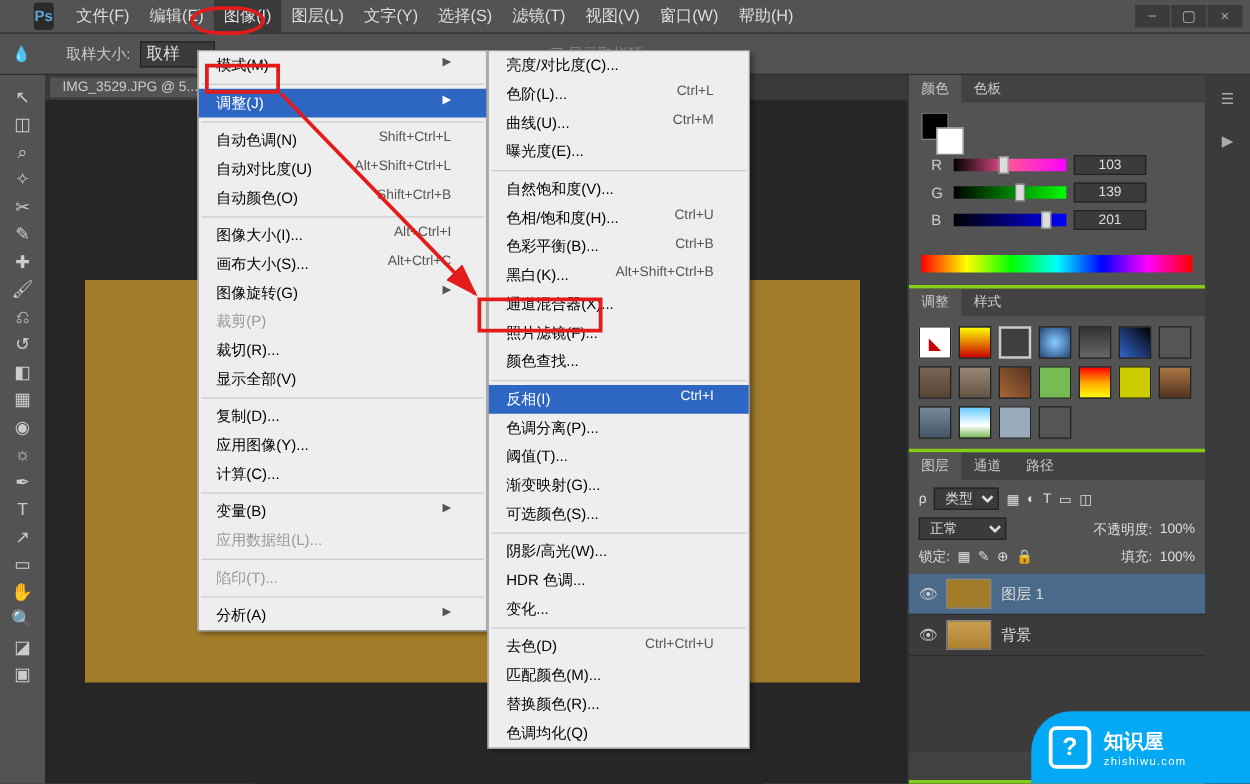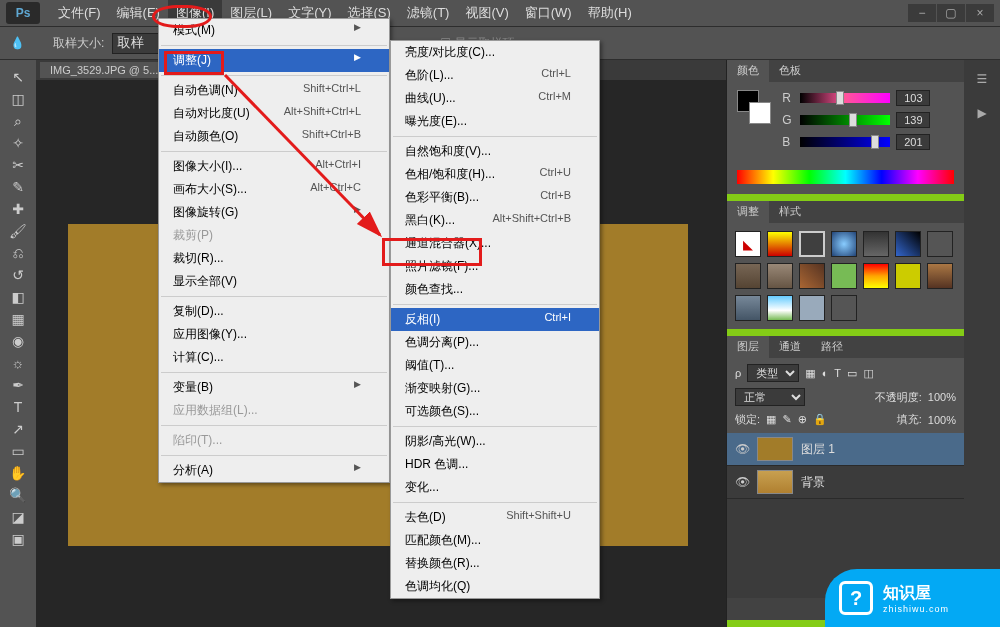--- a/index.html
+++ b/index.html
@@ -1,18 +1,18 @@
 <!DOCTYPE html>
 <html><head>
 <meta charset="utf-8">
 <style>
 * { margin:0; padding:0; box-sizing:border-box; font-family:"Microsoft YaHei",SimSun,sans-serif; user-select:none; }
 body { width:1000px; height:627px; background:#535353; overflow:hidden; position:relative; font-size:12px; color:#ddd; }
 .topbar { height:26px; background:#535353; display:flex; align-items:center; padding:0 6px; }
-.ps-logo { width:34px; height:22px; background:#2a2a2a; border-radius:3px; color:#5fa8d3; font-weight:bold; font-size:12px; display:flex; align-items:center; justify-content:center; margin-right:10px; }
+.ps-logo { width:16px; height:22px; background:#2a2a2a; border-radius:3px; color:#5fa8d3; font-weight:bold; font-size:12px; display:flex; align-items:center; justify-content:center; margin-right:10px;margin-left:21px; }
 .menus { display:flex; gap:0; }
 .menu { padding:4px 8px; color:#ddd; font-size:13px; cursor:default; }
 .menu.active { background:#3a3a3a; }
 .win-controls { margin-left:auto; display:flex; gap:1px; }
 .win-btn { width:28px; height:18px; background:#3b3b3b; color:#aaa; display:flex; align-items:center; justify-content:center; font-size:12px; }
 .optbar { height:34px; background:#535353; border-top:1px solid #2d2d2d; border-bottom:1px solid #2d2d2d; display:flex; align-items:center; padding:0 10px; gap:8px; color:#ccc; }
 .optbar .sample { margin-left:20px; }
 .optbar input { width:60px; background:#3b3b3b; border:1px solid #222; color:#ddd; padding:2px 4px; }
 .tabbar { height:20px; background:#3a3a3a; display:flex; align-items:center; padding-left:40px; }
 .doc-tab { background:#535353; padding:2px 10px; font-size:11px; color:#ccc; }
@@ -20,49 +20,49 @@
 .canvas { position:absolute; left:68px; top:224px; width:620px; height:322px; background:#a27c29; }
 .tools { position:absolute; left:0; top:60px; width:36px; background:#535353; display:flex; flex-direction:column; align-items:center; padding-top:6px; gap:0; }
 .tool { width:28px; height:22px; color:#ccc; display:flex; align-items:center; justify-content:center; font-size:14px; }
 .dropdown { position:absolute; background:#eeeeee; color:#000; font-size:12px; border:1px solid #999; box-shadow:2px 2px 4px rgba(0,0,0,.4); }
 .dropdown .item { padding:3px 28px 3px 14px; white-space:nowrap; display:flex; justify-content:space-between; gap:30px; }
 .dropdown .item.arrow::after { content:"▶"; font-size:9px; color:#555; }
 .dropdown .item.disabled { color:#999; }
 .dropdown .sep { height:1px; background:#ccc; margin:3px 2px; }
 .dropdown .item.selected { background:#2d66c3; color:#fff; }
 .dropdown .item.selected::after { color:#fff; }
-.menu1 { left:158px; top:18px; width:232px; }
+.menu1 { left:158px; top:40px; width:232px; }
 .menu2 { left:390px; top:40px; width:210px; }
 .shortcut { color:#555; font-size:11px; }
 .item.selected .shortcut { color:#fff; }
 .ring { position:absolute; border:3px solid #e31b1b; border-radius:50%/60%; pointer-events:none; }
 .ring1 { left:152px; top:5px; width:60px; height:23px; }
 .ring2 { position:absolute; left:164px; top:51px; width:60px; height:24px; border:3px solid #e31b1b; pointer-events:none; }
 .ring3 { position:absolute; left:382px; top:238px; width:100px; height:28px; border:3px solid #e31b1b; pointer-events:none; }
 .arrow-line { position:absolute; left:220px; top:70px; width:170px; height:170px; pointer-events:none; }
 .right-dock { position:absolute; right:0; top:60px; width:36px; height:567px; background:#3b3b3b; display:flex; flex-direction:column; align-items:center; padding-top:10px; gap:16px; }
 .dock-icon { width:22px; height:18px; color:#aaa; display:flex; align-items:center; justify-content:center; }
 .panels { position:absolute; right:36px; top:60px; width:238px; height:567px; background:#535353; border-left:1px solid #222; display:flex; flex-direction:column; }
-.panel { border-bottom:7px solid #84cc16; }
+.panel { border-bottom:3px solid #84cc16; }
 .panel-tabs { display:flex; background:#424242; height:22px; }
 .ptab { padding:3px 10px; color:#ccc; font-size:11px; }
 .ptab.active { background:#535353; }
 .color-panel { padding:8px 10px; }
 .swatch-pair { display:inline-block; width:34px; height:34px; position:relative; vertical-align:top; }
 .swatch-fg { position:absolute; width:22px; height:22px; background:#000; border:1px solid #888; left:0; top:0; }
 .swatch-bg { position:absolute; width:22px; height:22px; background:#fff; border:1px solid #888; right:0; bottom:0; }
 .sliders { display:inline-block; margin-left:8px; }
 .slider-row { display:flex; align-items:center; gap:6px; margin-bottom:6px; }
 .slider-row .label { width:12px; color:#ccc; }
 .slider-row .track { width:90px; height:10px; position:relative; }
 .slider-row .track.r { background:linear-gradient(90deg,#000,#f59,#f0f); }
 .slider-row .track.g { background:linear-gradient(90deg,#000,#0f0); }
 .slider-row .track.b { background:linear-gradient(90deg,#000,#00f); }
 .slider-row .thumb { position:absolute; top:-2px; width:8px; height:14px; background:#ddd; }
-.slider-row .val { width:34px; background:#3b3b3b; border:1px solid #222; color:#ddd; text-align:center; font-size:11px; padding:1px 0; }
+.slider-row .val { width:58px; background:#3b3b3b; border:1px solid #222; color:#ddd; text-align:center; font-size:11px; padding:1px 0; }
 .spectrum { height:14px; margin:6px 10px 10px; background:linear-gradient(90deg,red,yellow,lime,cyan,blue,magenta,red); }
 .adjust-panel { padding:8px; }
 .adj-grid { display:flex; flex-wrap:wrap; gap:6px; }
 .adj-cell { width:26px; height:26px; background:#3f3f3f; border:1px solid #222; display:flex; align-items:center; justify-content:center; font-size:13px; }
 .layers-panel { flex:1; display:flex; flex-direction:column; }
 .layer-controls { padding:6px 8px; display:flex; flex-direction:column; gap:6px; font-size:11px; }
 .lc-row { display:flex; align-items:center; gap:6px; }
 .lc-row select,.lc-row input { background:#3b3b3b; border:1px solid #222; color:#ddd; font-size:11px; padding:1px 4px; }
 .layer-list { flex:1; background:#3b3b3b; }
 .layer-item { display:flex; align-items:center; padding:4px 8px; gap:8px; border-bottom:1px solid #2a2a2a; }
@@ -271,21 +271,21 @@
     </div>
     <div class="item">
       <span>HDR 色调...</span>
     </div>
     <div class="item">
       <span>变化...</span>
     </div>
     <div class="sep"></div>
     <div class="item">
       <span>去色(D)</span>
-      <span class="shortcut">Shift+Shift+U</span>
+      <span class="shortcut">Ctrl+Ctrl+U</span>
     </div>
     <div class="item">
       <span>匹配颜色(M)...</span>
     </div>
     <div class="item">
       <span>替换颜色(R)...</span>
     </div>
     <div class="item">
       <span>色调均化(Q)</span>
     </div>

